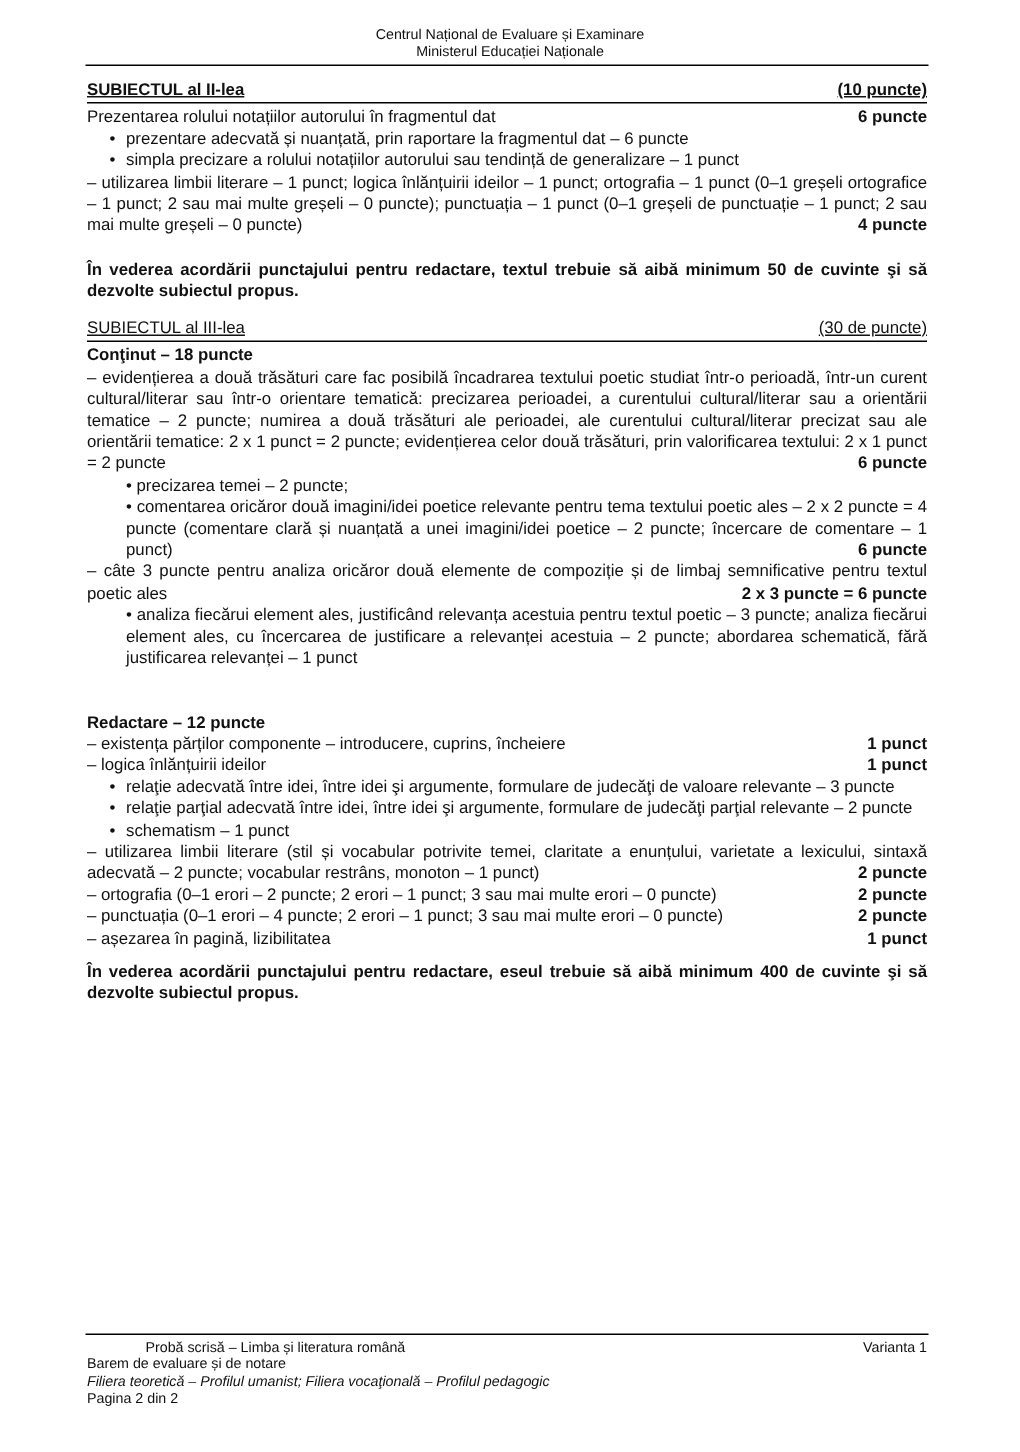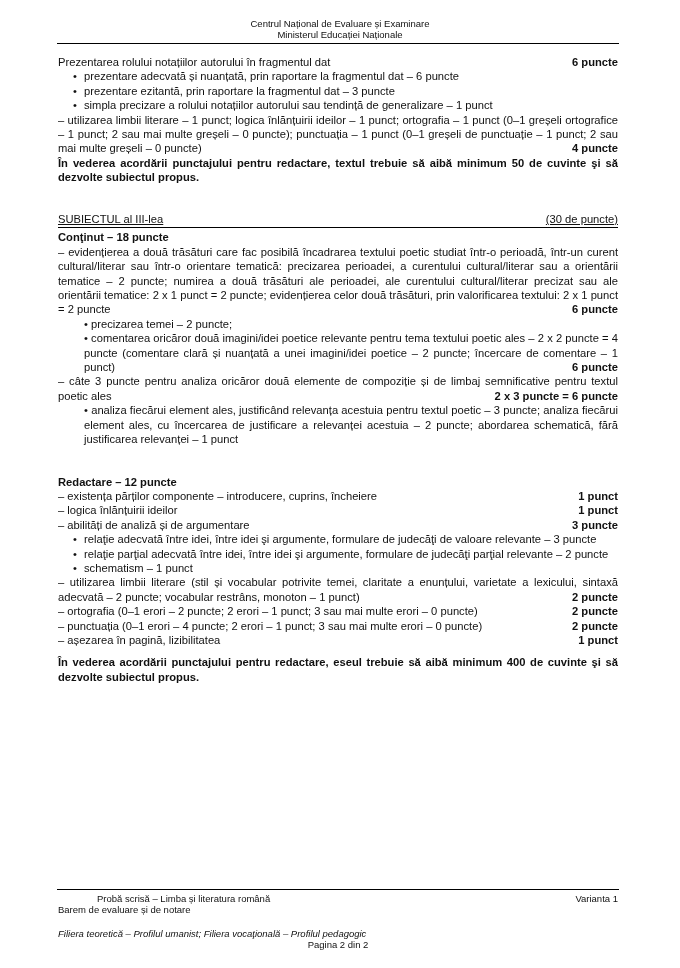--- a/index.html
+++ b/index.html
@@ -17,47 +17,50 @@
   .sect .r { font-weight: bold; }
   .bul { position: relative; padding-left: 26px; }
   .bul::before { content: "•"; position: absolute; left: 15px; }
   .bul2 { position: relative; padding-left: 26px; }
   .just { text-align: justify; }
   .bold { font-weight: bold; }
   .note { font-weight: bold; text-align: justify; }
   .ftr-rule { position: absolute; left: 57px; width: 562px; top: 889px; border-top: 1.2px solid #000; }
   .ftr { position: absolute; left: 58px; width: 560px; font-size: 9.5px; line-height: 11.4px; }
   .ftr .row { align-items: baseline; padding-left: 39px; }
-  .it { font-style: italic; margin-top: 12px; }
-  .ctr { text-align: center; }
+  .it { font-style: italic; }
+  .ctr { text-align: left; }
 </style>
 </head>
 <body>
 
 <div class="page">
 
   <div class="hdr" style="top:18px">
     <div>Centrul Național de Evaluare și Examinare</div>
     <div>Ministerul Educației Naționale</div>
   </div>
   <div class="hdr-rule"></div>
 
   <div class="blk" style="top:53px">
+    <div class="sect">
+      <span>SUBIECTUL al II-lea</span>
+      <span class="r">(10 puncte)</span>
+    </div>
     <div class="row" style="margin-top:2px">
       <span>Prezentarea rolului notațiilor autorului în fragmentul dat</span>
       <span class="pts">6 puncte</span>
     </div>
     <div class="bul">prezentare adecvată și nuanțată, prin raportare la fragmentul dat – 6 puncte</div>
-    <div class="bul">prezentare ezitantă, prin raportare la fragmentul dat – 3 puncte</div>
     <div class="bul">simpla precizare a rolului notațiilor autorului sau tendință de generalizare – 1 punct</div>
     <div class="just" style="position:relative">
       <span>– utilizarea limbii literare – 1 punct; logica înlănțuirii ideilor – 1 punct; ortografia – 1 punct (0–1 greșeli ortografice – 1 punct; 2 sau mai multe greșeli – 0 puncte); punctuația – 1 punct (0–1 greșeli de punctuație – 1 punct; 2 sau mai multe greșeli – 0 puncte)</span>
       <span class="pts bold" style="position:absolute; right:0; bottom:0">4 puncte</span>
     </div>
-    <div class="note" style="margin-top:0">În vederea acordării punctajului pentru redactare, textul trebuie să aibă minimum 50 de cuvinte şi să dezvolte subiectul propus.</div>
+    <div class="note" style="margin-top:15px">În vederea acordării punctajului pentru redactare, textul trebuie să aibă minimum 50 de cuvinte şi să dezvolte subiectul propus.</div>
   </div>
 
   <div class="blk" style="top:212px">
     <div class="sect" style="font-weight:normal">
       <span style="font-weight:normal">SUBIECTUL al III-lea</span>
       <span style="font-weight:normal">(30 de puncte)</span>
     </div>
     <div class="bold" style="margin-top:2px">Conţinut – 18 puncte</div>
     <div class="just" style="position:relative">
       <span>– evidențierea a două trăsături care fac posibilă încadrarea textului poetic studiat într-o perioadă, într-un curent cultural/literar sau într-o orientare tematică: precizarea perioadei, a curentului cultural/literar sau a orientării tematice – 2 puncte; numirea a două trăsături ale perioadei, ale curentului cultural/literar precizat sau ale orientării tematice: 2 x 1 punct = 2 puncte; evidențierea celor două trăsături, prin valorificarea textului: 2 x 1 punct = 2 puncte</span>
@@ -77,24 +80,20 @@
     <div class="bul2 just">• analiza fiecărui element ales, justificând relevanța acestuia pentru textul poetic – 3 puncte; analiza fiecărui element ales, cu încercarea de justificare a relevanței acestuia – 2 puncte; abordarea schematică, fără justificarea relevanței – 1 punct</div>
 
     <div class="bold" style="margin-top:28px">Redactare – 12 puncte</div>
     <div class="row">
         <span>– existența părților componente – introducere, cuprins, încheiere</span>
         <span class="pts">1 punct</span>
       </div>
     <div class="row">
         <span>– logica înlănțuirii ideilor</span>
         <span class="pts">1 punct</span>
-      </div>
-    <div class="row">
-        <span>– abilități de analiză și de argumentare</span>
-        <span class="pts">3 puncte</span>
       </div>
     <div class="bul just" style="padding-right:2px">relaţie adecvată între idei, între idei şi argumente, formulare de judecăţi de valoare relevante – 3 puncte</div>
     <div class="bul just">relaţie parţial adecvată între idei, între idei şi argumente, formulare de judecăţi parţial relevante – 2 puncte</div>
     <div class="bul">schematism – 1 punct</div>
     <div class="just" style="position:relative">
       <span>– utilizarea limbii literare (stil și vocabular potrivite temei, claritate a enunțului, varietate a lexicului, sintaxă adecvată – 2 puncte; vocabular restrâns, monoton – 1 punct)</span>
       <span class="pts bold" style="position:absolute; right:0; bottom:0">2 puncte</span>
     </div>
     <div class="row">
         <span>– ortografia (0–1 erori – 2 puncte; 2 erori – 1 punct; 3 sau mai multe erori – 0 puncte)</span>

